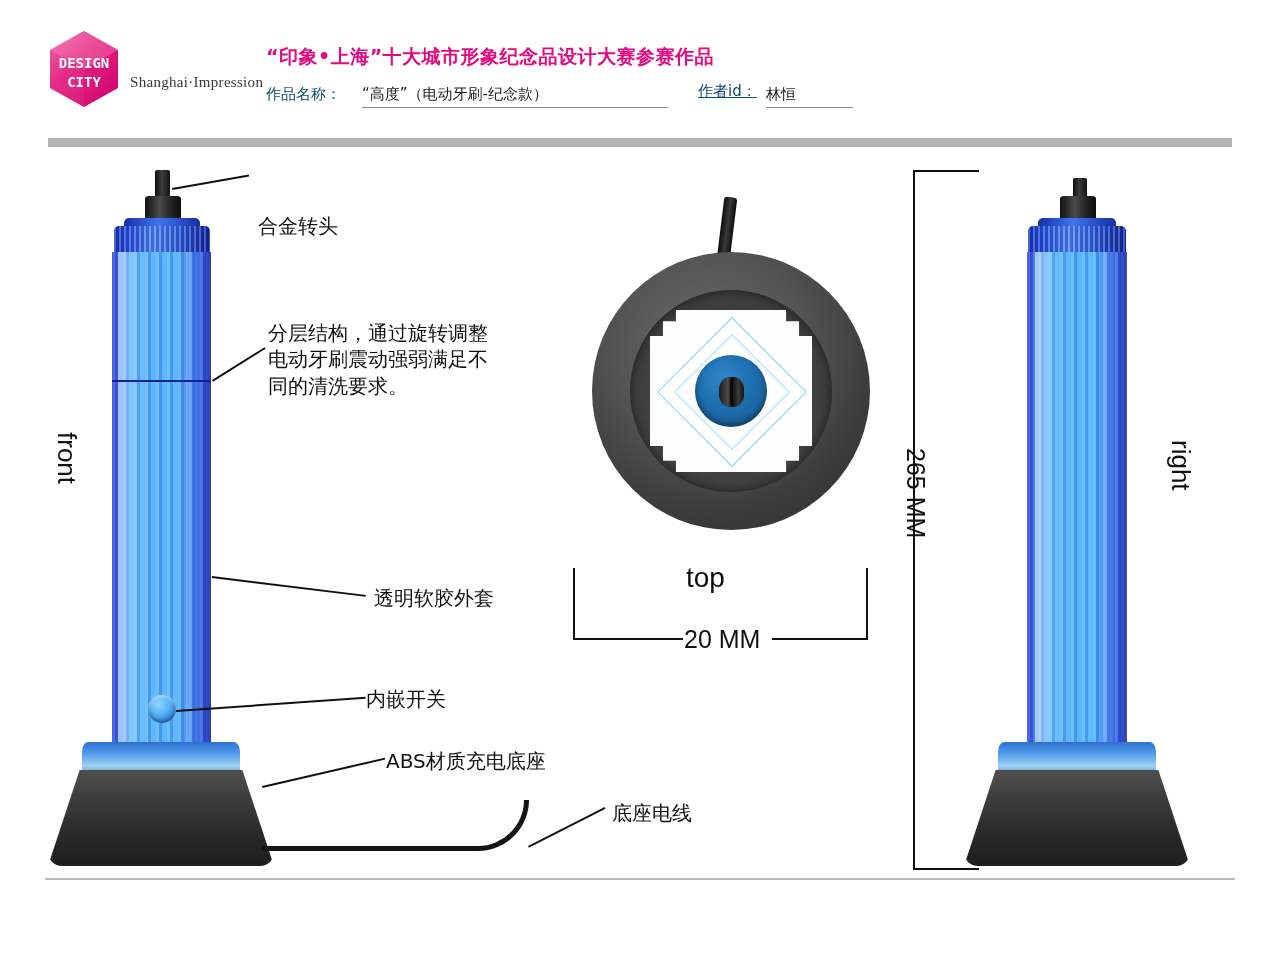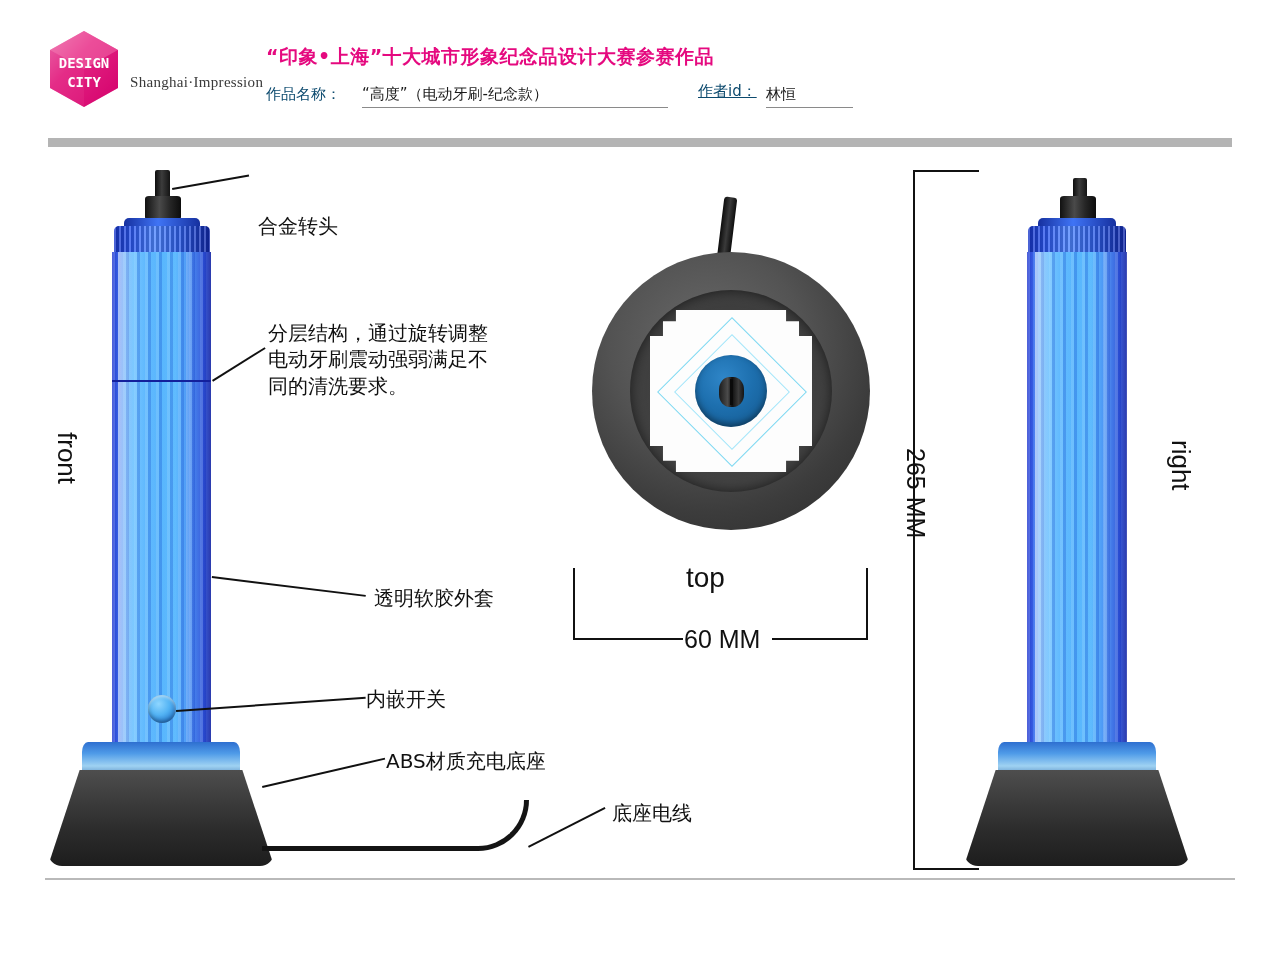--- a/index.html
+++ b/index.html
@@ -224,21 +224,21 @@
       <div class="tv-tip-slot" style="left:11px;top:2px;width:3px;height:26px;"></div>
     </div>
   </div>
 
   <div class="viewlabel" style="left:686px;top:562px;font-size:28px;">top</div>
 
   <div class="dimline" style="left:573px;top:568px;width:2px;height:72px;"></div>
   <div class="dimline" style="left:866px;top:568px;width:2px;height:72px;"></div>
   <div class="dimline" style="left:573px;top:638px;width:110px;height:2px;"></div>
   <div class="dimline" style="left:772px;top:638px;width:96px;height:2px;"></div>
-  <div class="dimlabel" style="left:684px;top:625px;">60 MM</div>
+  <div class="dimlabel" style="left:684px;top:625px;">20 MM</div>
 
   <div class="dimline" style="left:913px;top:170px;width:2px;height:700px;"></div>
   <div class="dimline" style="left:913px;top:170px;width:66px;height:2px;"></div>
   <div class="dimline" style="left:913px;top:868px;width:66px;height:2px;"></div>
   <div class="dimline" style="left:913px;top:170px;width:2px;height:265px;"></div>
   <div class="dimlabel rot-cw" style="left:930px;top:448px;">265 MM</div>
 
   <div class="brush" style="left:960px;top:0;width:300px;height:880px;">
     <div class="tip-nozzle" style="left:113px;top:178px;width:14px;height:26px;"></div>
     <div class="tip-collar" style="left:100px;top:196px;width:36px;height:26px;"></div>

